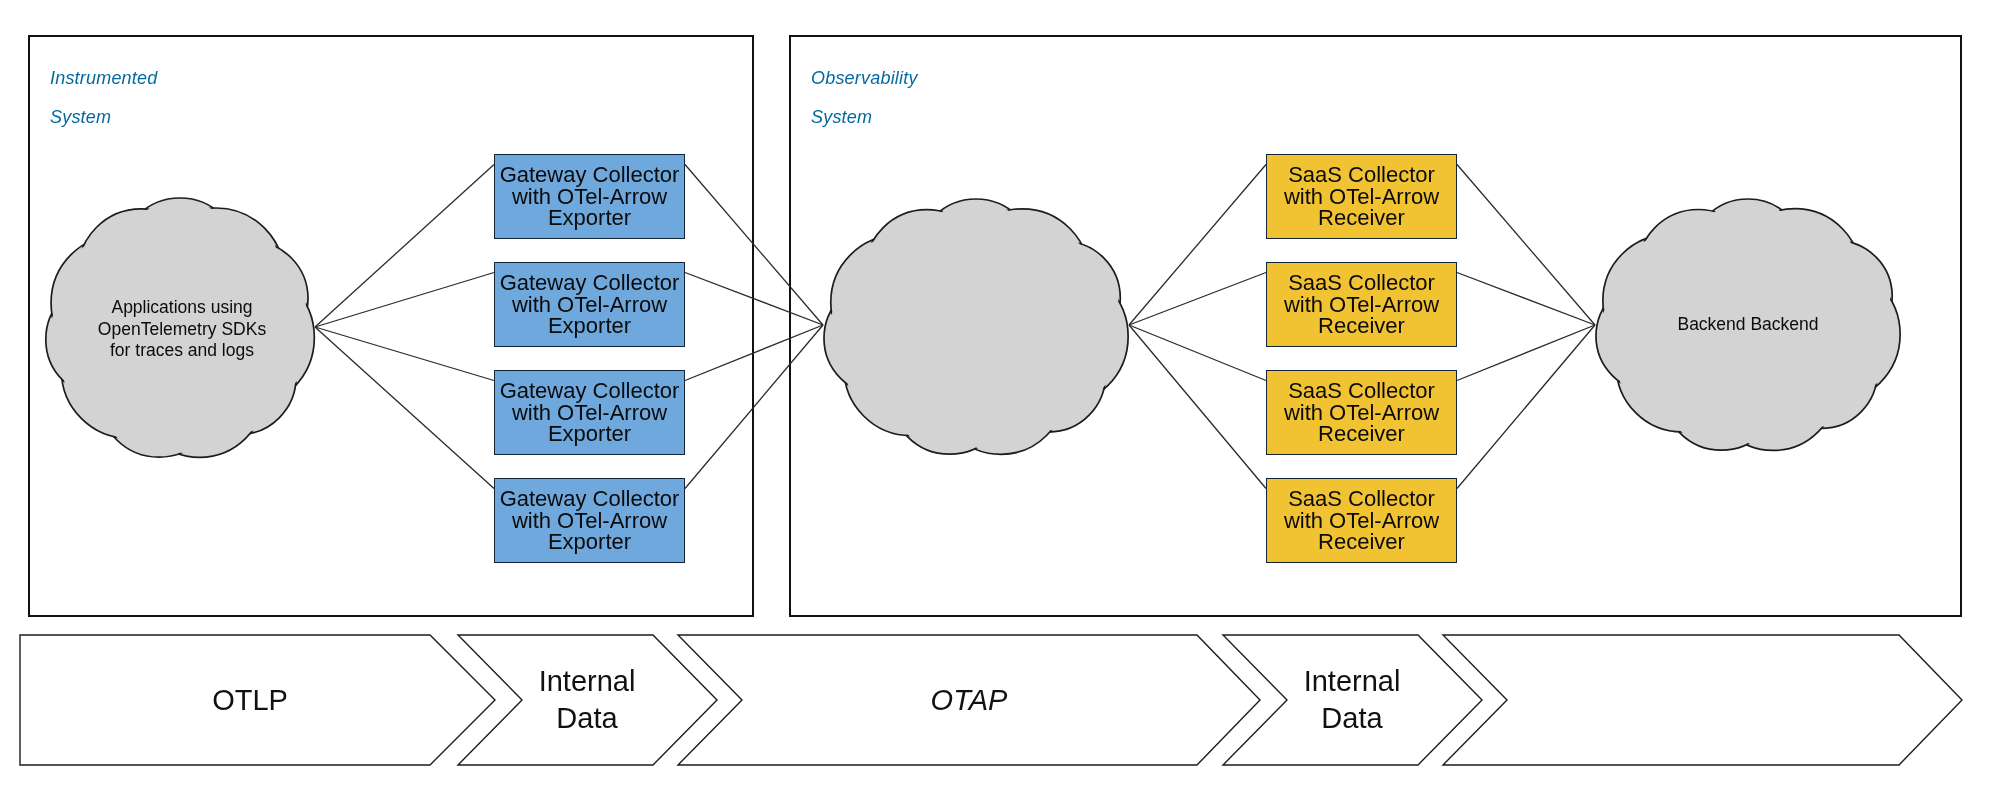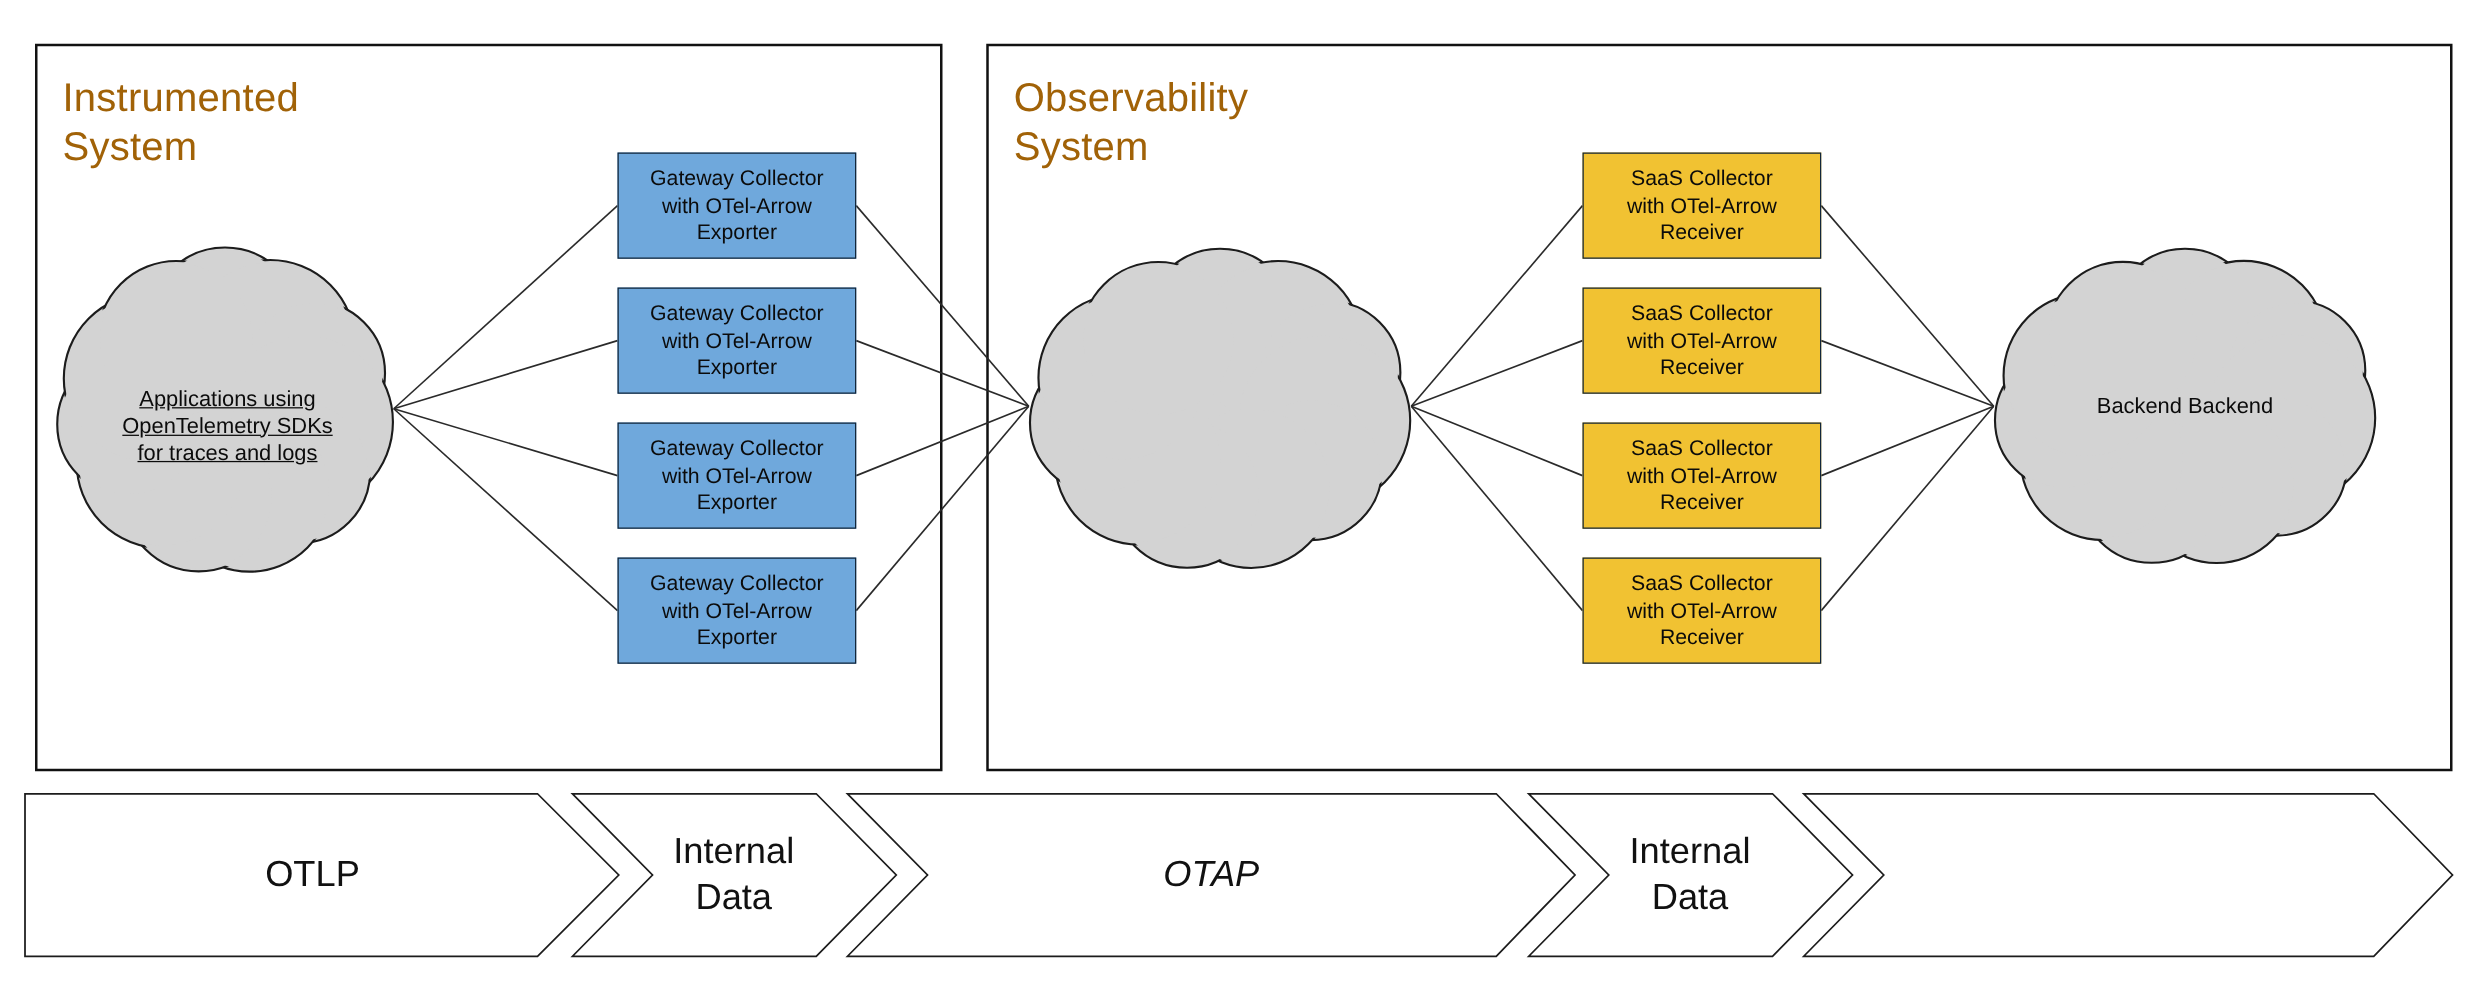--- a/index.html
+++ b/index.html
@@ -2,28 +2,28 @@
 <html style="--gateway-fill: #6fa8dc; --saas-fill: #f1c232;"><head>
 <meta charset="utf-8">
 <style>
   html,body{margin:0;padding:0;background:#ffffff;}
   .canvas{
     position:relative;width:1989px;height:792px;background:#ffffff;overflow:hidden;
     font-family:"Liberation Sans","DejaVu Sans",sans-serif;color:#111;
   }
   .sysbox{position:absolute;border:2px solid #111;background:transparent;box-sizing:border-box;}
   .sysbox-title{
-    position:absolute;left:20px;top:22px;font-size:32px;line-height:39px;
-    color:#a16207;white-space:pre-line;letter-spacing:0.2px;
+    position:absolute;left:20px;top:22px;font-size:18px;line-height:39px;
+    color:#0369a1;white-space:pre-line;letter-spacing:0.2px;font-style:italic;
   }
   #svglayer{position:absolute;left:0;top:0;width:1989px;height:792px;}
   .collector{
     position:absolute;width:191px;height:85px;box-sizing:border-box;
     border:1.5px solid #12263a;display:flex;align-items:center;justify-content:center;
-    text-align:center;font-size:17px;line-height:21.5px;white-space:pre-line;color:#0b0b0b;
+    text-align:center;font-size:22px;line-height:21.5px;white-space:pre-line;color:#0b0b0b;margin-top:32px;
   }
   .collector.blue{background:var(--gateway-fill,#6fa8dc);}
   .collector.yellow{background:var(--saas-fill,#f1c232);}
   .cloud-label{
     position:absolute;transform:translate(-50%,-50%);text-align:center;
     font-size:17.5px;line-height:21.5px;white-space:pre-line;color:#0b0b0b;
   }
   .chevron-label{
     position:absolute;transform:translate(-50%,-50%);text-align:center;
     font-size:29px;line-height:37px;white-space:pre-line;color:#111;
@@ -136,21 +136,21 @@
         <circle cx="1668.898401683971" cy="300.676300807405" r="64.14" fill="#d3d3d3"></circle>
         <circle cx="1698.2394191613866" cy="270.4436166918288" r="59.06" fill="#d3d3d3"></circle>
       </g>
       <polygon points="20,635 430,635 495,700 430,765 20,765" fill="#ffffff" stroke="#1c1c1c" stroke-width="1.4"></polygon>
       <polygon points="458,635 653,635 717,700 653,765 458,765 522,700" fill="#ffffff" stroke="#1c1c1c" stroke-width="1.4"></polygon>
       <polygon points="678,635 1197,635 1260,700 1197,765 678,765 742,700" fill="#ffffff" stroke="#1c1c1c" stroke-width="1.4"></polygon>
       <polygon points="1223,635 1418,635 1482,700 1418,765 1223,765 1287,700" fill="#ffffff" stroke="#1c1c1c" stroke-width="1.4"></polygon>
       <polygon points="1443,635 1899,635 1962,700 1899,765 1443,765 1507,700" fill="#ffffff" stroke="#1c1c1c" stroke-width="1.4"></polygon>
     </svg>
 
-  <div class="cloud-label" style="left:182px;top:341px;text-decoration:underline;">Applications using
+  <div class="cloud-label" style="left:182px;top:329px;">Applications using
 OpenTelemetry SDKs
 for traces and logs</div>
   <div class="cloud-label" style="left:1748px;top:325px;">Backend Backend</div>
 
   <div class="collector blue" style="left:494px;top:122px;">Gateway Collector
 with OTel-Arrow
 Exporter</div>
   <div class="collector blue" style="left:494px;top:230px;">Gateway Collector
 with OTel-Arrow
 Exporter</div>

